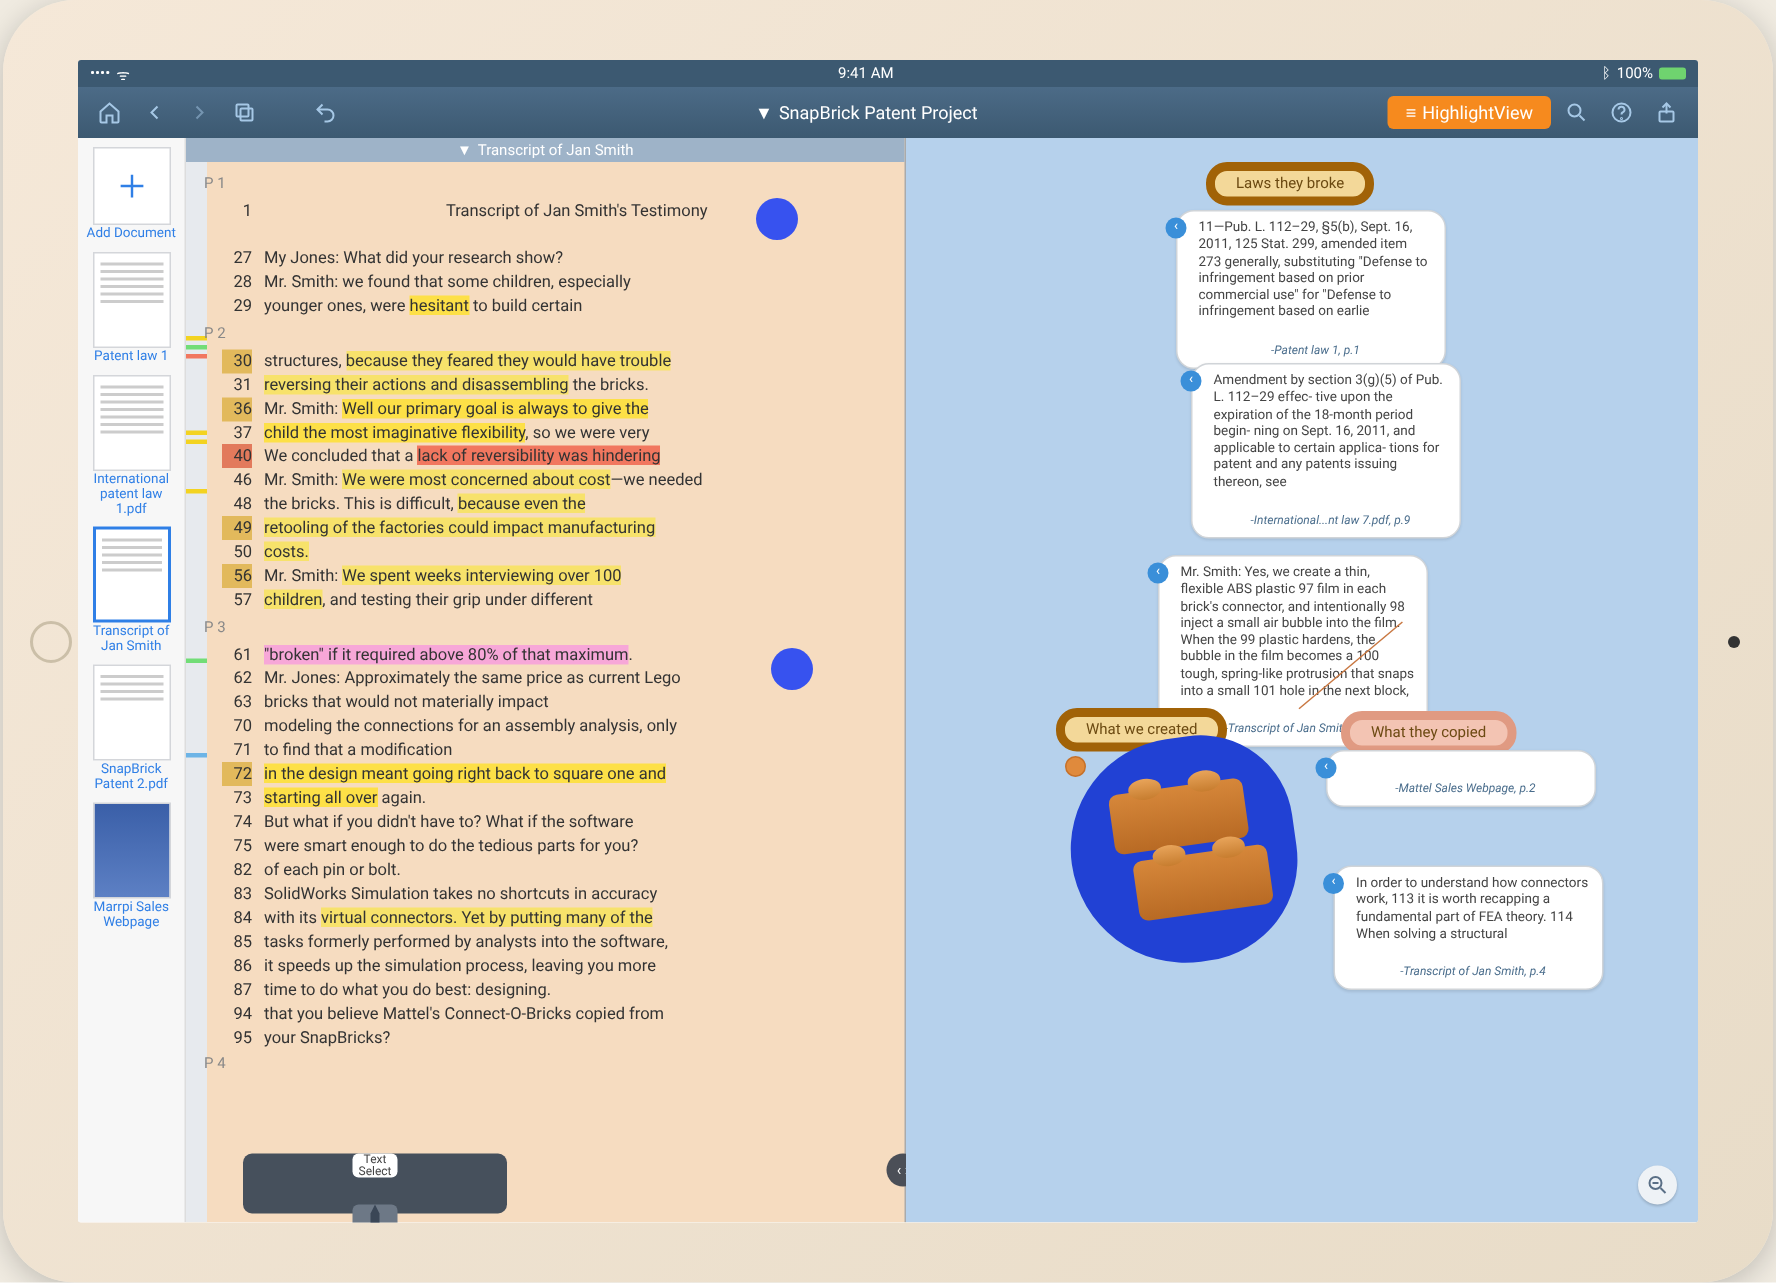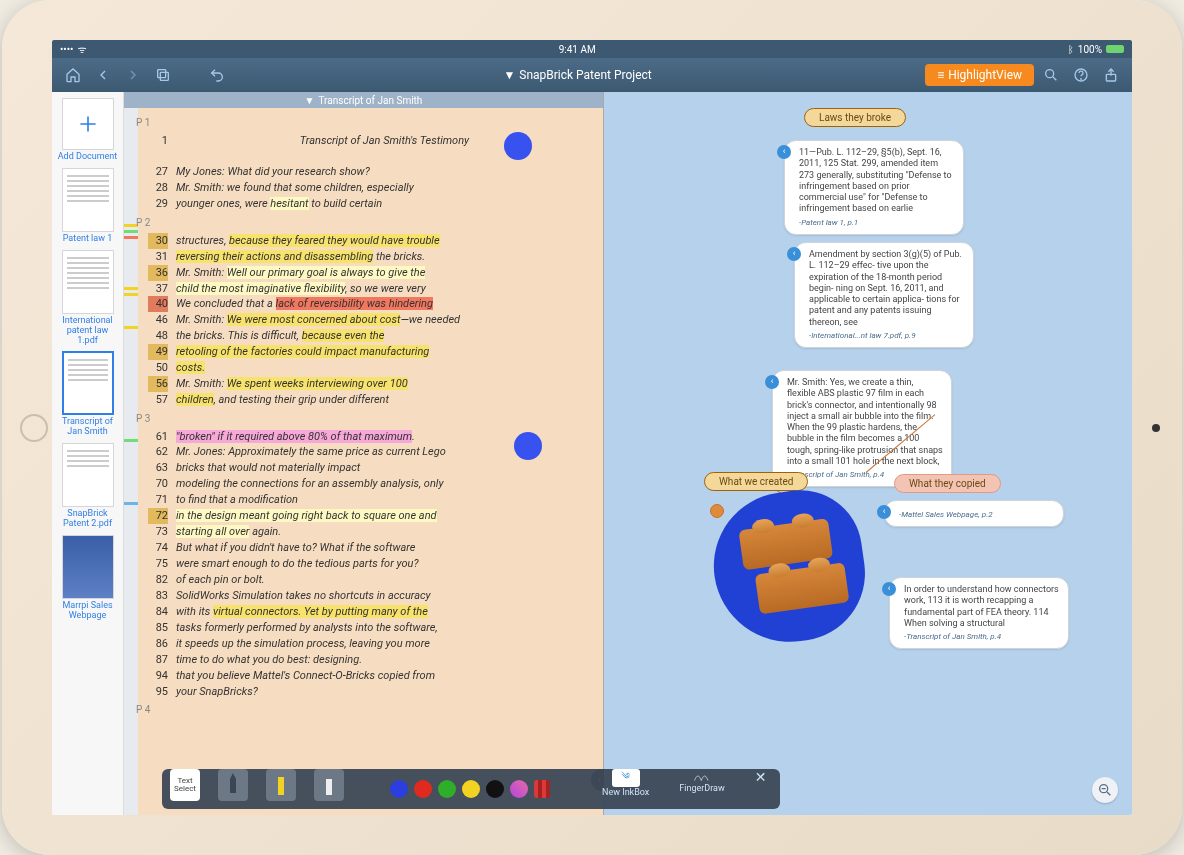--- a/index.html
+++ b/index.html
@@ -28,38 +28,38 @@
 .transcript-pane { width:480px; background:#f6dcc0; display:flex; flex-direction:column; position:relative; border-right:1px solid #aaa; }
 .transcript-header { height:16px; background:#9eb3c8; color:#fff; font-size:10px; display:flex; align-items:center; justify-content:center; gap:4px; }
 .gutter { width:14px; background:#e7eaee; position:absolute; left:0; top:16px; bottom:0; }
 .gutter .mark { width:100%; height:3px; margin-top:20px; }
 .transcript-body { flex:1; overflow:auto; font-family:"Courier New",monospace; font-size:11px; color:#333; padding:4px 10px 4px 24px; line-height:1.45; position:relative;}
 .page-label { color:#888; font-size:10px; margin:4px 0 2px -12px; }
 .tl { display:flex; gap:8px; }
 .tl .num { width:20px; text-align:right; color:#333; flex-shrink:0; }
 .tl.numHL .num { background:#e2b95c; }
 .tl.numHLr .num { background:#e27a5c; }
-.tl .txt { flex:1;font-style:italic; }
+.tl .txt { flex:1; }
 .hl-y { background:#f7e26b; }
-.hl-g { background:#fef9c3; }
+.hl-g { background:#fde047; }
 .hl-r { background:#f1775f; }
 .hl-p { background:#f7a7d8; }
 .blue-dot { width:28px; height:28px; background:#3752ef; border-radius:50%; position:absolute; }
 .right-pane { flex:1; background:#b6d1ec; position:relative; overflow:hidden; }
-.badge { position:absolute; background:#F3D899; border:1px solid #a16207; border-radius:14px; padding:3px 14px; font-size:10px; color:#6c4a12; }
+.badge { position:absolute; background:#F3D899; border:6px solid #a16207; border-radius:14px; padding:3px 14px; font-size:10px; color:#6c4a12; }
 .badge.red { background:#f3c4b3; border-color:#e09a82; }
 .note { position:absolute; background:#fff; border:1px solid #d0d4d8; border-radius:12px; padding:6px 8px 6px 14px; font-size:9px; color:#444; line-height:1.25; width:180px; box-shadow:0 1px 2px rgba(0,0,0,.1); }
-.note .src { text-align:left; font-style:italic; color:#4a6d8c; font-size:8px; margin-top:3px; }
+.note .src { text-align:center; font-style:italic; color:#4a6d8c; font-size:8px; margin-top:14px; }
 .note-arrow { position:absolute; left:-8px; top:4px; width:14px; height:14px; background:#3a8fd9; border-radius:50%; color:#fff; font-size:9px; display:flex; align-items:center; justify-content:center; }
 .brick-box { position:absolute; left:110px; top:400px; width:150px; height:150px; background:#2141d4; border-radius:60% 50% 55% 62%; display:flex; flex-direction:column; align-items:center; justify-content:center; transform:rotate(-8deg); }
 .brick { width:90px; height:40px; background:linear-gradient(#d6873a,#b86a24); border-radius:6px; margin:3px; position:relative; }
 .brick::before,.brick::after { content:""; position:absolute; top:-8px; width:22px; height:14px; background:linear-gradient(#e8a45a,#c77d2f); border-radius:50%; }
 .brick::before{left:14px} .brick::after{right:14px}
 .divider-handle { position:absolute; right:-10px; bottom:24px; width:22px; height:22px; background:#4b4f57; border-radius:50%; color:#fff; font-size:10px; display:flex; align-items:center; justify-content:center; }
-.bottom-toolbar { position:absolute; left:110px; bottom:6px; height:40px; background:rgba(60,72,86,.95); border-radius:6px; display:flex; padding:0 8px; gap:18px; }
+.bottom-toolbar { position:absolute; left:110px; bottom:6px; height:40px; background:rgba(60,72,86,.95); border-radius:6px; display:flex; align-items:center; padding:0 8px; gap:18px;flex-direction:column; }
 .tool-slot { width:30px; height:32px; background:#fff; border-radius:4px; display:flex; align-items:center; justify-content:center; font-size:8px; color:#444; flex-direction:column; line-height:1;}
 .tool-slot.dark { background:#6d7886; }
 .col-dot { width:18px; height:18px; border-radius:50%; }
 .tool-text-btn { display:flex; flex-direction:column; align-items:center; color:#cfe3f7; font-size:9px; padding:0 6px; cursor:pointer;}
 .tool-text-btn svg{width:18px;height:14px;}
 .zoom-out { position:absolute; right:14px; bottom:12px; width:26px; height:26px; border-radius:50%; background:#eef2f6; display:flex; align-items:center; justify-content:center; box-shadow:0 1px 2px rgba(0,0,0,.2);}
 svg.icon { width:16px; height:16px; stroke:currentColor; fill:none; stroke-width:2; }
 .conn-line { position:absolute; border-top:1px solid #c97842; transform-origin:left center;}
 .brick-dot{position:absolute;width:14px;height:14px;background:#e08a3c;border-radius:50%;border:1px solid #c6712a;}
 </style>

